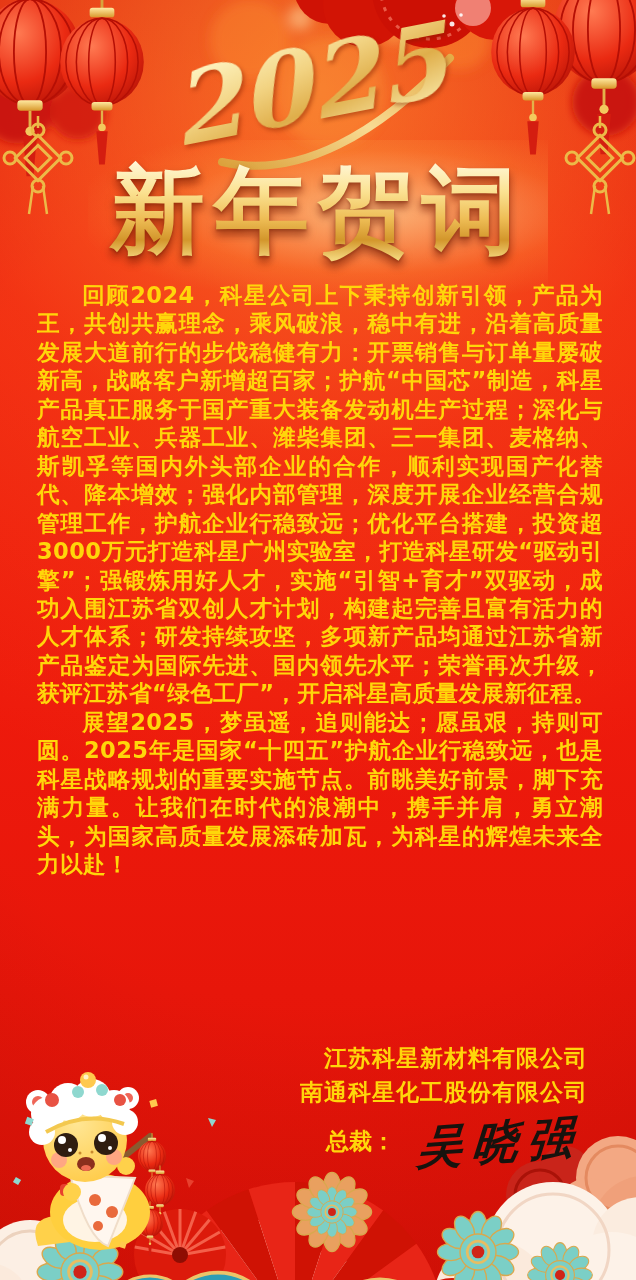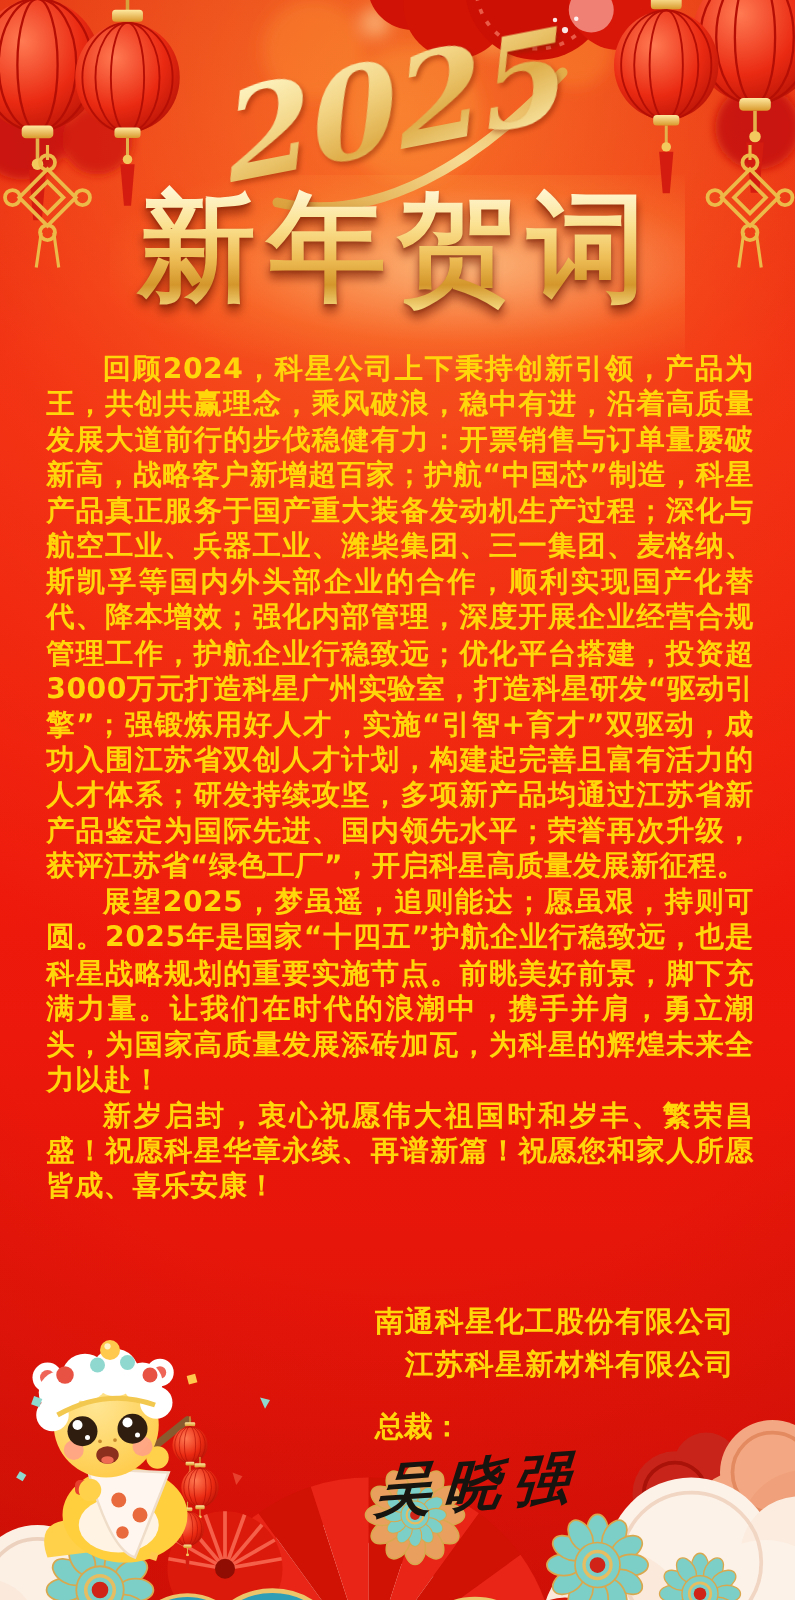--- a/index.html
+++ b/index.html
@@ -22,35 +22,35 @@
     position:absolute;top:34px;left:50%;z-index:3;
     transform:translateX(-50%) rotate(-11deg) skewX(-6deg);
     font-family:"DejaVu Serif",serif;font-style:italic;font-weight:bold;
     font-size:100px;line-height:1;letter-spacing:0px;
     background:linear-gradient(165deg,#fdf2bd 10%,#f2d382 38%,#dfae4a 62%,#f6e09a 88%);
     -webkit-background-clip:text;background-clip:text;color:transparent;
     text-shadow:0 0 0 rgba(0,0,0,0);
     filter:drop-shadow(2px 3px 2px rgba(130,30,0,.45));
   }
   .main-title{
-    position:absolute;top:146px;left:0;width:100%;z-index:3;margin:0;
+    position:absolute;top:158px;left:0;width:100%;z-index:3;margin:0;
     text-align:center;font-size:95px;line-height:1.1;font-weight:bold;letter-spacing:9px;
     background:linear-gradient(180deg,#fff7d6 4%,#fbe292 32%,#eebd55 58%,#d3962b 78%,#f3d57a 96%);
     -webkit-background-clip:text;background-clip:text;color:transparent;
     filter:drop-shadow(0 5px 4px rgba(120,25,0,.55)) drop-shadow(0 2px 1px rgba(90,15,0,.4));
   }
   .letter{position:absolute;left:37px;top:281px;width:566px;z-index:3;}
   .letter p{
     margin:0;padding:0;text-indent:2em;text-align:justify;
     font-size:22.6px;line-height:28.45px;font-weight:bold;letter-spacing:.4px;
     color:#ffd60a;
   }
   .signature{position:absolute;right:48px;top:1042px;z-index:3;text-align:right;}
   .sig-company{font-size:23px;line-height:33.5px;font-weight:bold;letter-spacing:1px;color:#ffd60a;}
-  .sig-row{display:flex;justify-content:flex-end;align-items:flex-start;margin-top:3px;flex-direction:column;}
+  .sig-row{display:flex;justify-content:flex-end;align-items:flex-start;gap:22px;margin-top:3px;}
   .sig-label{font-size:23px;font-weight:bold;color:#ffd60a;padding-top:14px;}
   .sig-name{
     font-family:"DejaVu Serif",serif;font-style:italic;font-weight:600;
     font-size:46px;letter-spacing:9px;color:#17130e;
     transform:rotate(-4deg) skewX(-8deg);margin-right:6px;
   }
 </style>
 </head>
 <body>
 
@@ -147,26 +147,25 @@
 
     <path d="M 222 162 C 300 180 380 132 450 58" fill="none" stroke="url(#goldL)" stroke-width="8" stroke-linecap="round" opacity=".95"></path>
   </svg>
 
   <div class="year-script">2025</div>
   <h1 class="main-title">新年贺词</h1>
 
   <main class="letter">
     <p>回顾2024，科星公司上下秉持创新引领，产品为王，共创共赢理念，乘风破浪，稳中有进，沿着高质量发展大道前行的步伐稳健有力：开票销售与订单量屡破新高，战略客户新增超百家；护航“中国芯”制造，科星产品真正服务于国产重大装备发动机生产过程；深化与航空工业、兵器工业、潍柴集团、三一集团、麦格纳、斯凯孚等国内外头部企业的合作，顺利实现国产化替代、降本增效；强化内部管理，深度开展企业经营合规管理工作，护航企业行稳致远；优化平台搭建，投资超3000万元打造科星广州实验室，打造科星研发“驱动引擎”；强锻炼用好人才，实施“引智+育才”双驱动，成功入围江苏省双创人才计划，构建起完善且富有活力的人才体系；研发持续攻坚，多项新产品均通过江苏省新产品鉴定为国际先进、国内领先水平；荣誉再次升级，获评江苏省“绿色工厂”，开启科星高质量发展新征程。</p>
     <p>展望2025，梦虽遥，追则能达；愿虽艰，持则可圆。2025年是国家“十四五”护航企业行稳致远，也是科星战略规划的重要实施节点。前眺美好前景，脚下充满力量。让我们在时代的浪潮中，携手并肩，勇立潮头，为国家高质量发展添砖加瓦，为科星的辉煌未来全力以赴！</p>
-    <p>新岁启封，衷心祝愿伟大祖国时和岁丰、繁荣昌盛！祝愿科星华章永续、再谱新篇！祝愿您和家人所愿皆成、喜乐安康！</p>
   </main>
 
   <div class="signature">
+    <div class="sig-company">江苏科星新材料有限公司</div>
     <div class="sig-company">南通科星化工股份有限公司</div>
-    <div class="sig-company">江苏科星新材料有限公司</div>
     <div class="sig-row">
       <span class="sig-label">总裁：</span>
       <span class="sig-name">吴晓强</span>
     </div>
   </div>
 
   <svg class="deco" style="bottom:0;top:auto" width="636" height="220" viewBox="0 0 636 220">
     <defs>
       <radialGradient id="snakeHead" cx="0.4" cy="0.3" r="0.9">
         <stop offset="0" stop-color="#ffe694"></stop>

